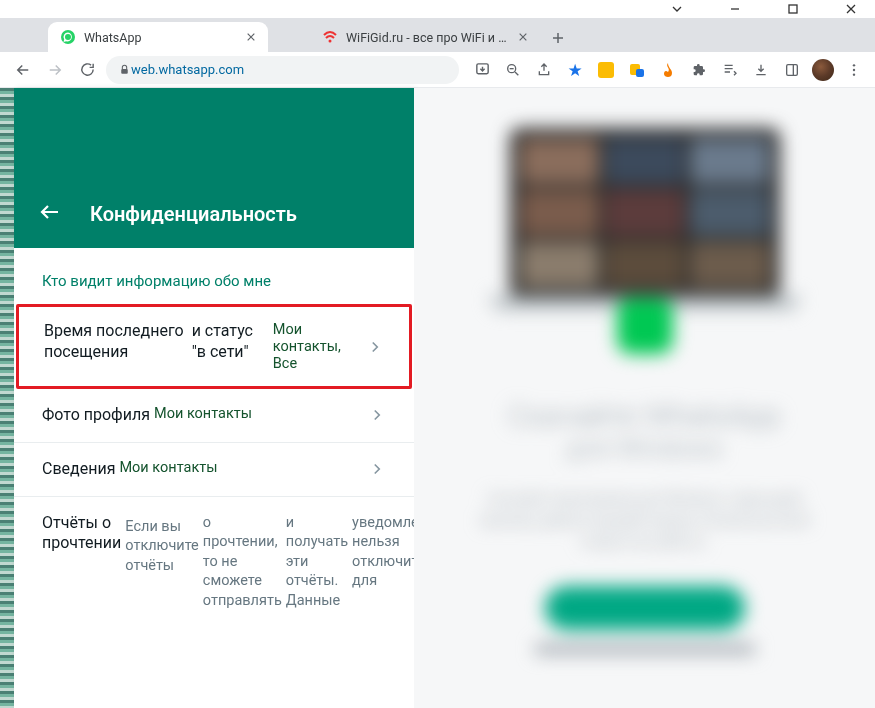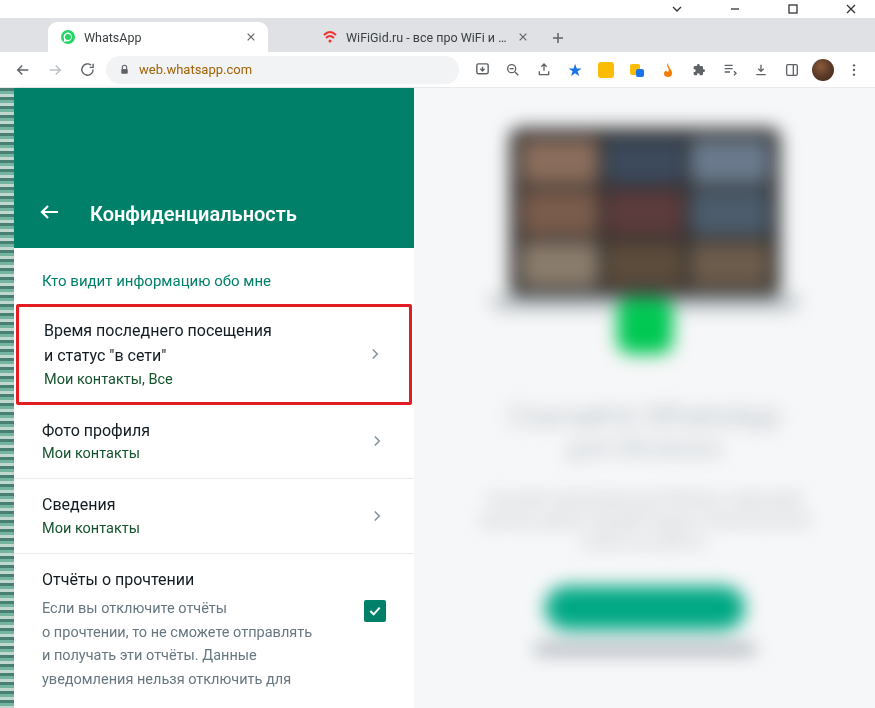--- a/index.html
+++ b/index.html
@@ -16,39 +16,39 @@
   .tab.active { background: #fff; border-top-left-radius: 9px; border-top-right-radius: 9px; }
   .tab .fav { width: 16px; height: 16px; flex-shrink: 0; }
   .tab .title { white-space: nowrap; overflow: hidden; text-overflow: ellipsis; flex: 1; }
   .tab .close { width: 14px; height: 14px; display:flex; align-items:center; justify-content:center; color:#5f6368; flex-shrink: 0;}
   .newtab { width: 28px; height: 28px; display:flex; align-items:center; justify-content:center; color:#5f6368; margin-left: 4px; }
 
   
   .addrbar { height: 36px; background:#fff; display:flex; align-items:center; padding: 0 10px; gap: 6px; border-bottom: 1px solid #e8eaed;}
   .nav-btn { width: 26px; height: 26px; display:flex; align-items:center; justify-content:center; color:#5f6368; border-radius:50%; }
   .nav-btn.disabled { color: #bdc1c6; }
-  .addr-field { flex:1; height:28px; background:#f1f3f4; border-radius:14px; display:flex; align-items:center; padding:0 12px; gap:8px; font-size:13px; color:#a16207;}
+  .addr-field { flex:1; height:28px; background:#f1f3f4; border-radius:14px; display:flex; align-items:center; padding:0 12px; gap:0; font-size:13px; color:#0369a1;}
   .addr-field .lock-ic{ color:#5f6368; }
   .toolbar-icons { display:flex; align-items:center; gap:9px; padding-left: 6px;}
   .tb-ic { width:22px; height:22px; display:flex; align-items:center; justify-content:center; color:#5f6368; }
   .star { color:#1a73e8; font-size:17px; }
   .avatar { width:22px; height:22px; border-radius:50%; background: radial-gradient(circle at 40% 35%, #8b5a3c 0%, #5c3a28 50%, #3d2818 100%); }
 
   
   .page { position:relative; height: calc(708px - 18px - 34px - 36px); display:flex; background:#fff; }
   .left-edge { width: 14px; background: repeating-linear-gradient(180deg, #4a8074 0px, #4a8074 3px, #74b4a0 3px, #74b4a0 6px, #c0d8d0 6px, #c0d8d0 9px); }
   .panel { width: 400px; height:100%; display:flex; flex-direction:column; background:#fff; box-shadow: 2px 0 6px rgba(0,0,0,0.08);}
   .panel-header { height: 160px; background:#008069; color:#fff; display:flex; align-items:flex-end; padding: 0 24px 22px 24px; gap: 28px; }
   .back-arrow { color:#fff; width:24px; height:24px; margin-bottom: 2px;}
   .panel-title { font-size: 20px; font-weight: 600; }
   .panel-body { flex:1; overflow:hidden; }
   .section-heading { color:#008069; font-size:15px; padding: 24px 28px 14px 28px; }
   .row { padding: 16px 28px 16px 28px; border-bottom: 1px solid #e9edef; display:flex; align-items:center; justify-content:space-between; gap:12px; cursor:pointer; }
   .row.highlight { border:3px solid #e31b23; border-radius:2px; padding: 14px 25px 14px 25px; margin: 0 2px;}
-  .row .texts { display:flex; flex-direction:column; gap:4px; }
+  .row .texts { display:flex; flex-direction:row; gap:4px; }
   .row .label { font-size:16px; color:#111b21; line-height:1.3; }
   .row .sub { font-size:14.5px; color:#14532d; }
   .chev { color:#8696a0; width:18px; height:18px; flex-shrink:0; }
   .row-check { align-items:flex-start; }
   .desc { font-size:14.5px; color:#667781; line-height:1.35; margin-top:4px;}
   .checkbox { width:22px; height:22px; background:#008069; border-radius:2px; display:flex; align-items:center; justify-content:center; color:#fff; flex-shrink:0; margin-top:30px;}
 
   
   .promo { flex:1; position:relative; background:#f6f7f8; overflow:hidden; }
   .blurwrap { position:absolute; inset:0; filter: blur(9px); display:flex; flex-direction:column; align-items:center; padding-top:40px; }

